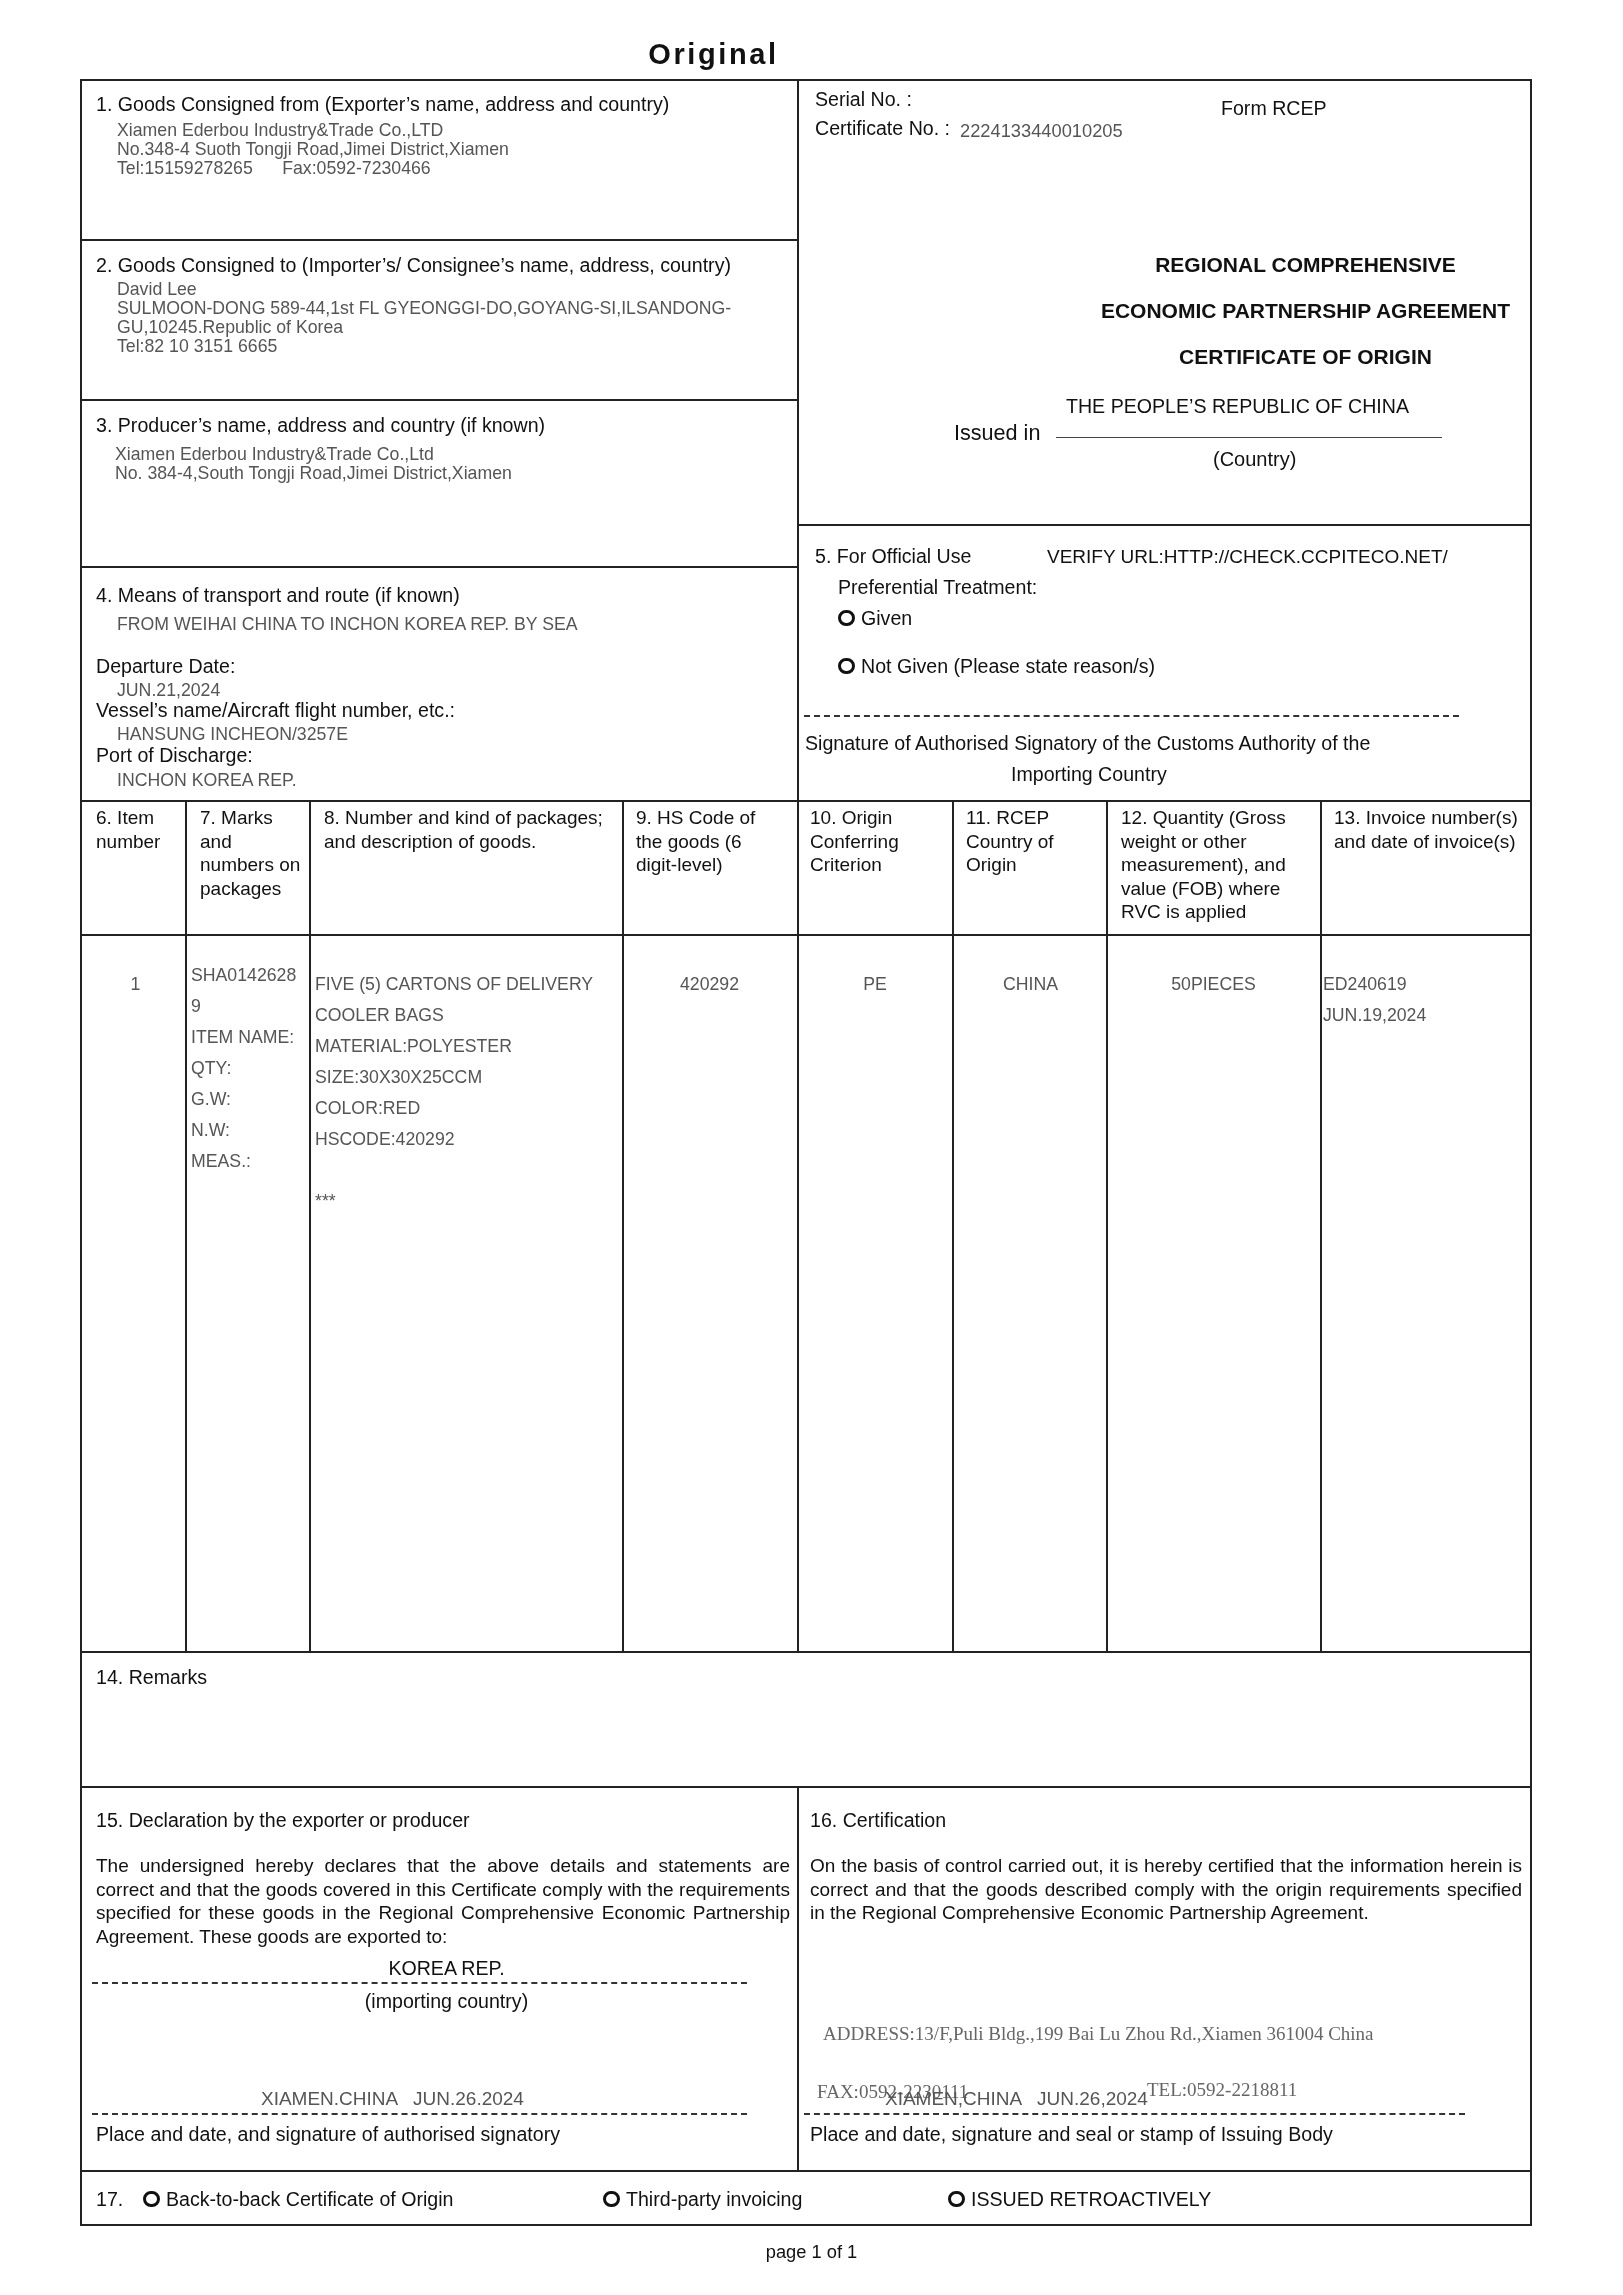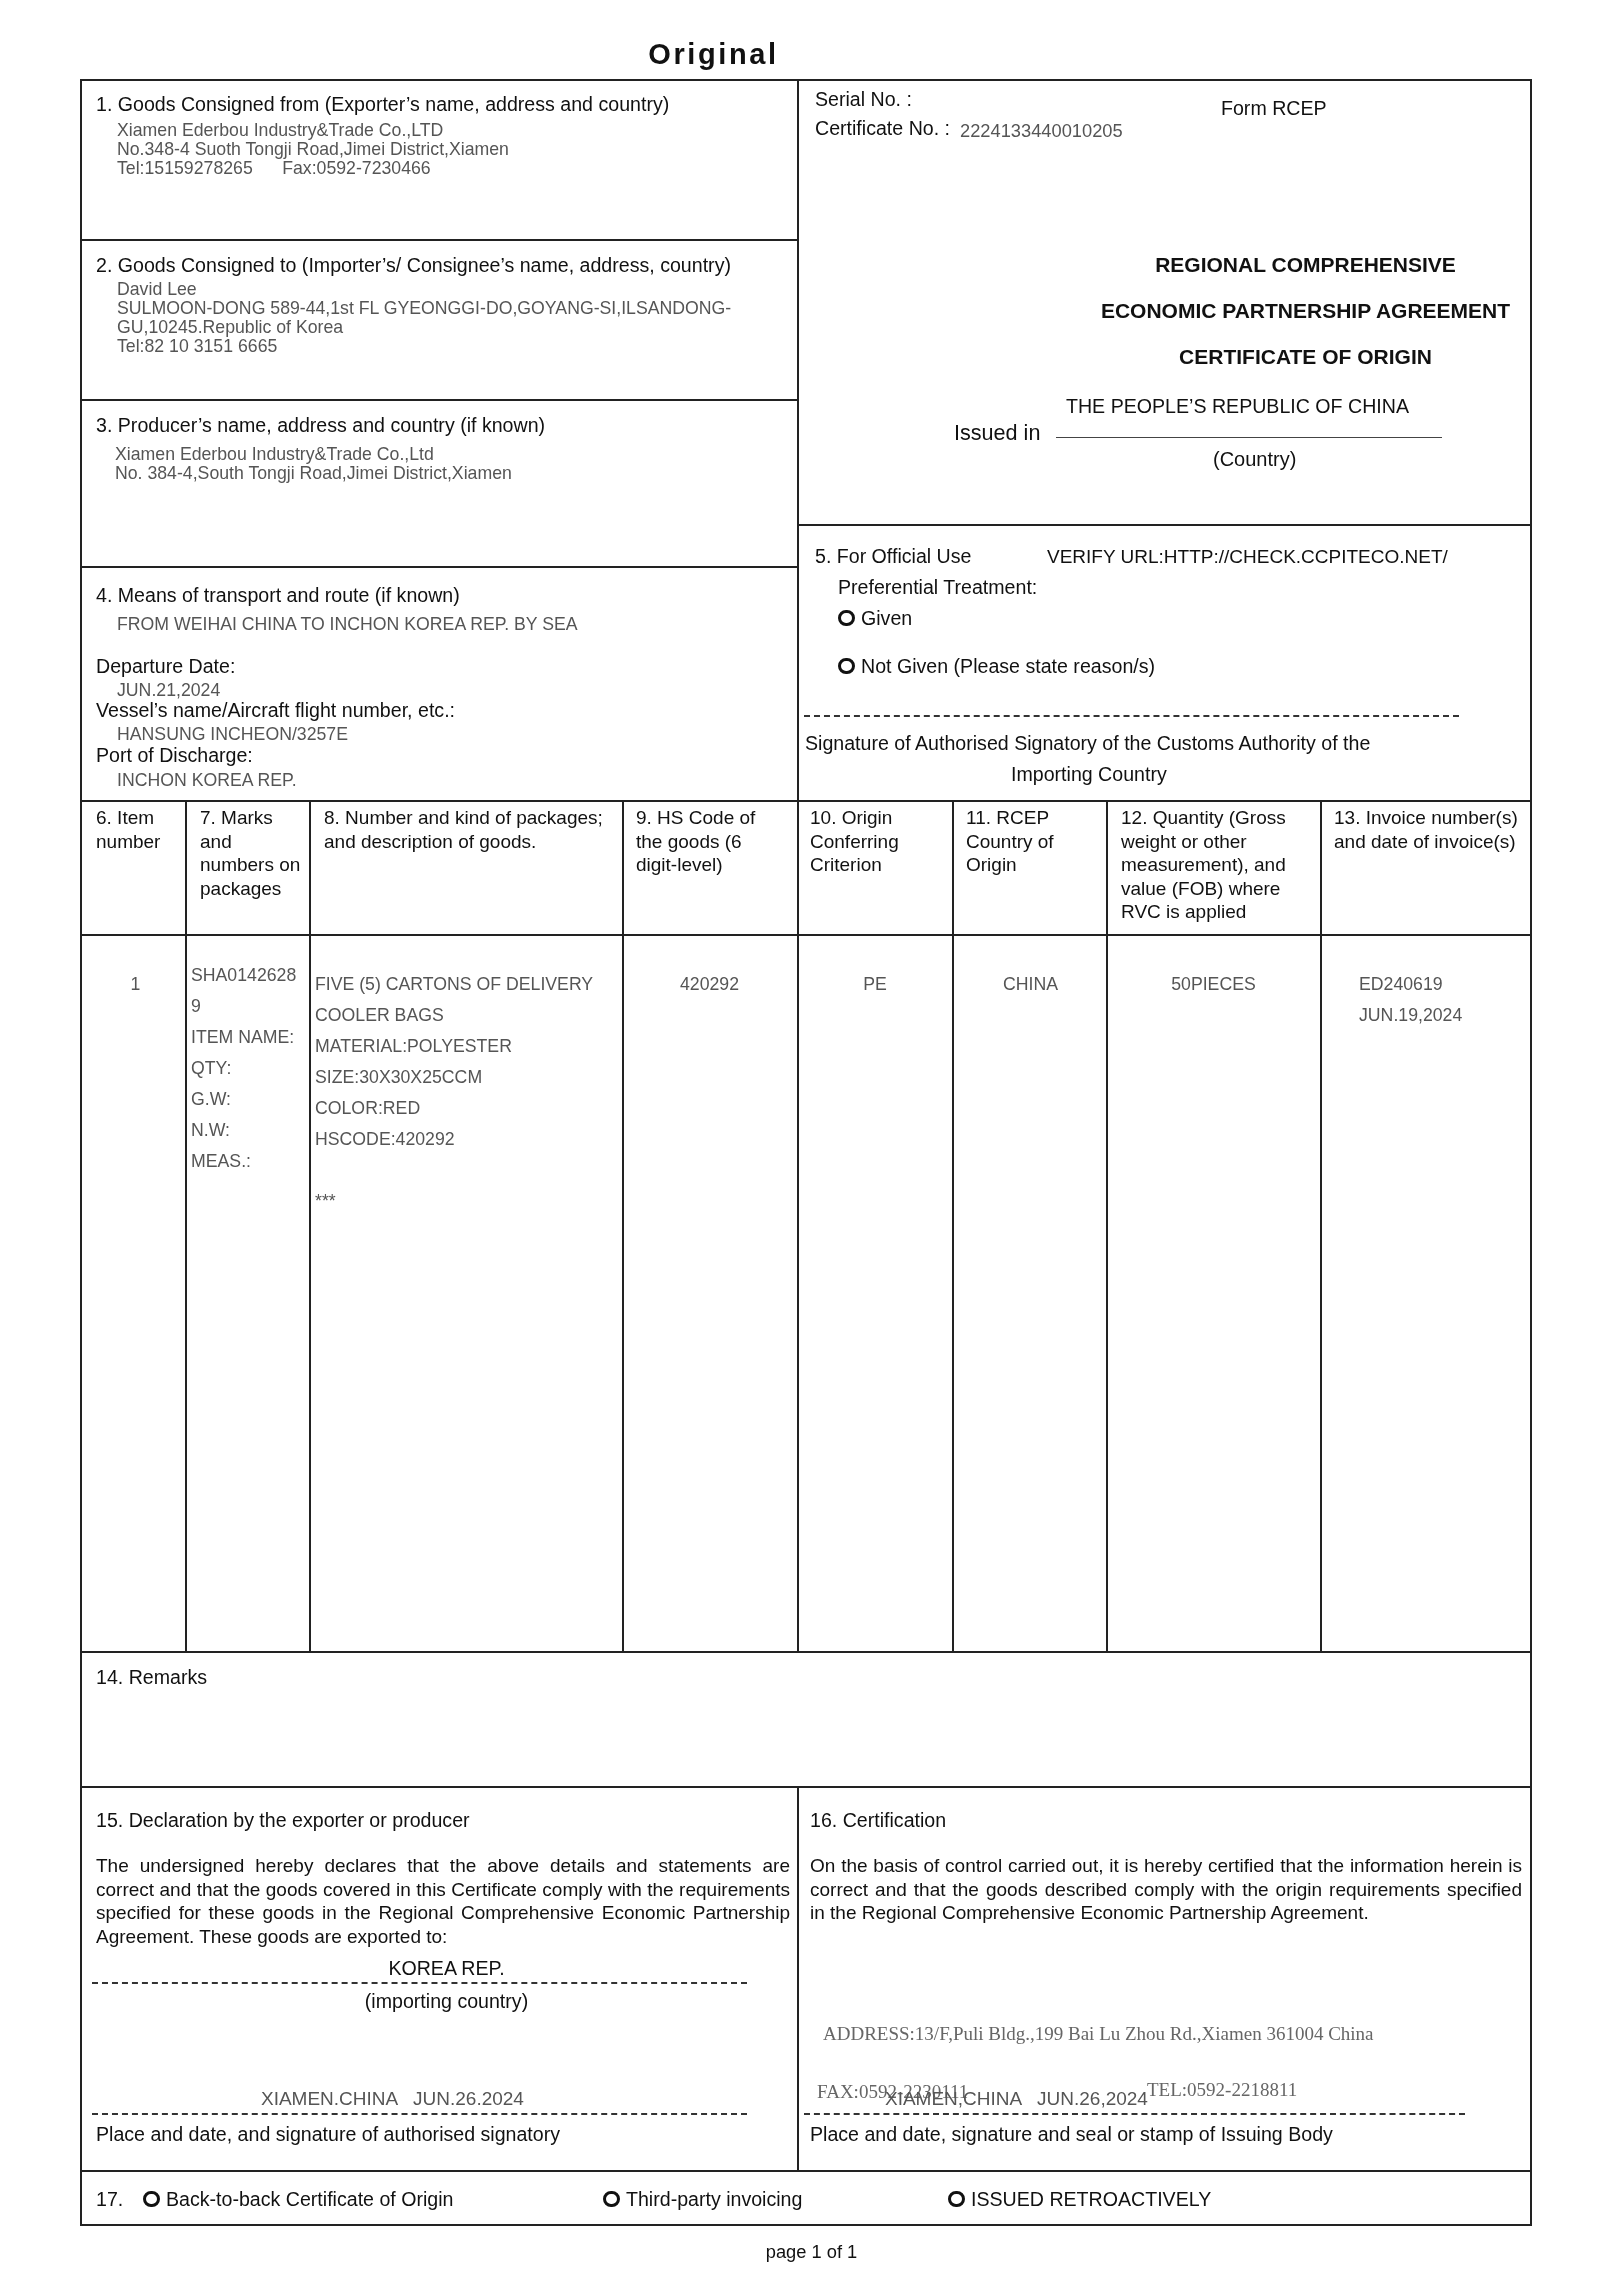--- a/index.html
+++ b/index.html
@@ -128,21 +128,21 @@
   <div>SIZE:30X30X25CCM</div>
   <div>COLOR:RED</div>
   <div>HSCODE:420292</div>
   <div style="height:31px;"></div>
   <div>***</div>
 </div>
 <div class="abs cell center" style="left:623px; top:969px; width:173px;">420292</div>
 <div class="abs cell center" style="left:798px; top:969px; width:154px;">PE</div>
 <div class="abs cell center" style="left:954px; top:969px; width:153px;">CHINA</div>
 <div class="abs cell center" style="left:1107px; top:969px; width:213px;">50PIECES</div>
-<div class="abs cell" style="left:1323px; top:969px;padding-left:36px;">
+<div class="abs cell" style="left:1323px; top:969px;">
   <div>ED240619</div>
   <div>JUN.19,2024</div>
 </div>
 
 <div class="abs lbl" style="left:96px; top:1666px;">14. Remarks</div>
 
 <div class="abs lbl" style="left:96px; top:1809px;">15. Declaration by the exporter or producer</div>
 <div class="abs just" style="left:96px; top:1854px; width:694px;">The undersigned hereby declares that the above details and statements are correct and that the goods covered in this Certificate comply with the requirements specified for these goods in the Regional Comprehensive Economic Partnership Agreement. These goods are exported to:</div>
 <div class="abs lbl center" style="left:80px; top:1957px; width:733px;">KOREA REP.</div>
 <div class="dash" style="left:92px; top:1982px; width:655px;"></div>

